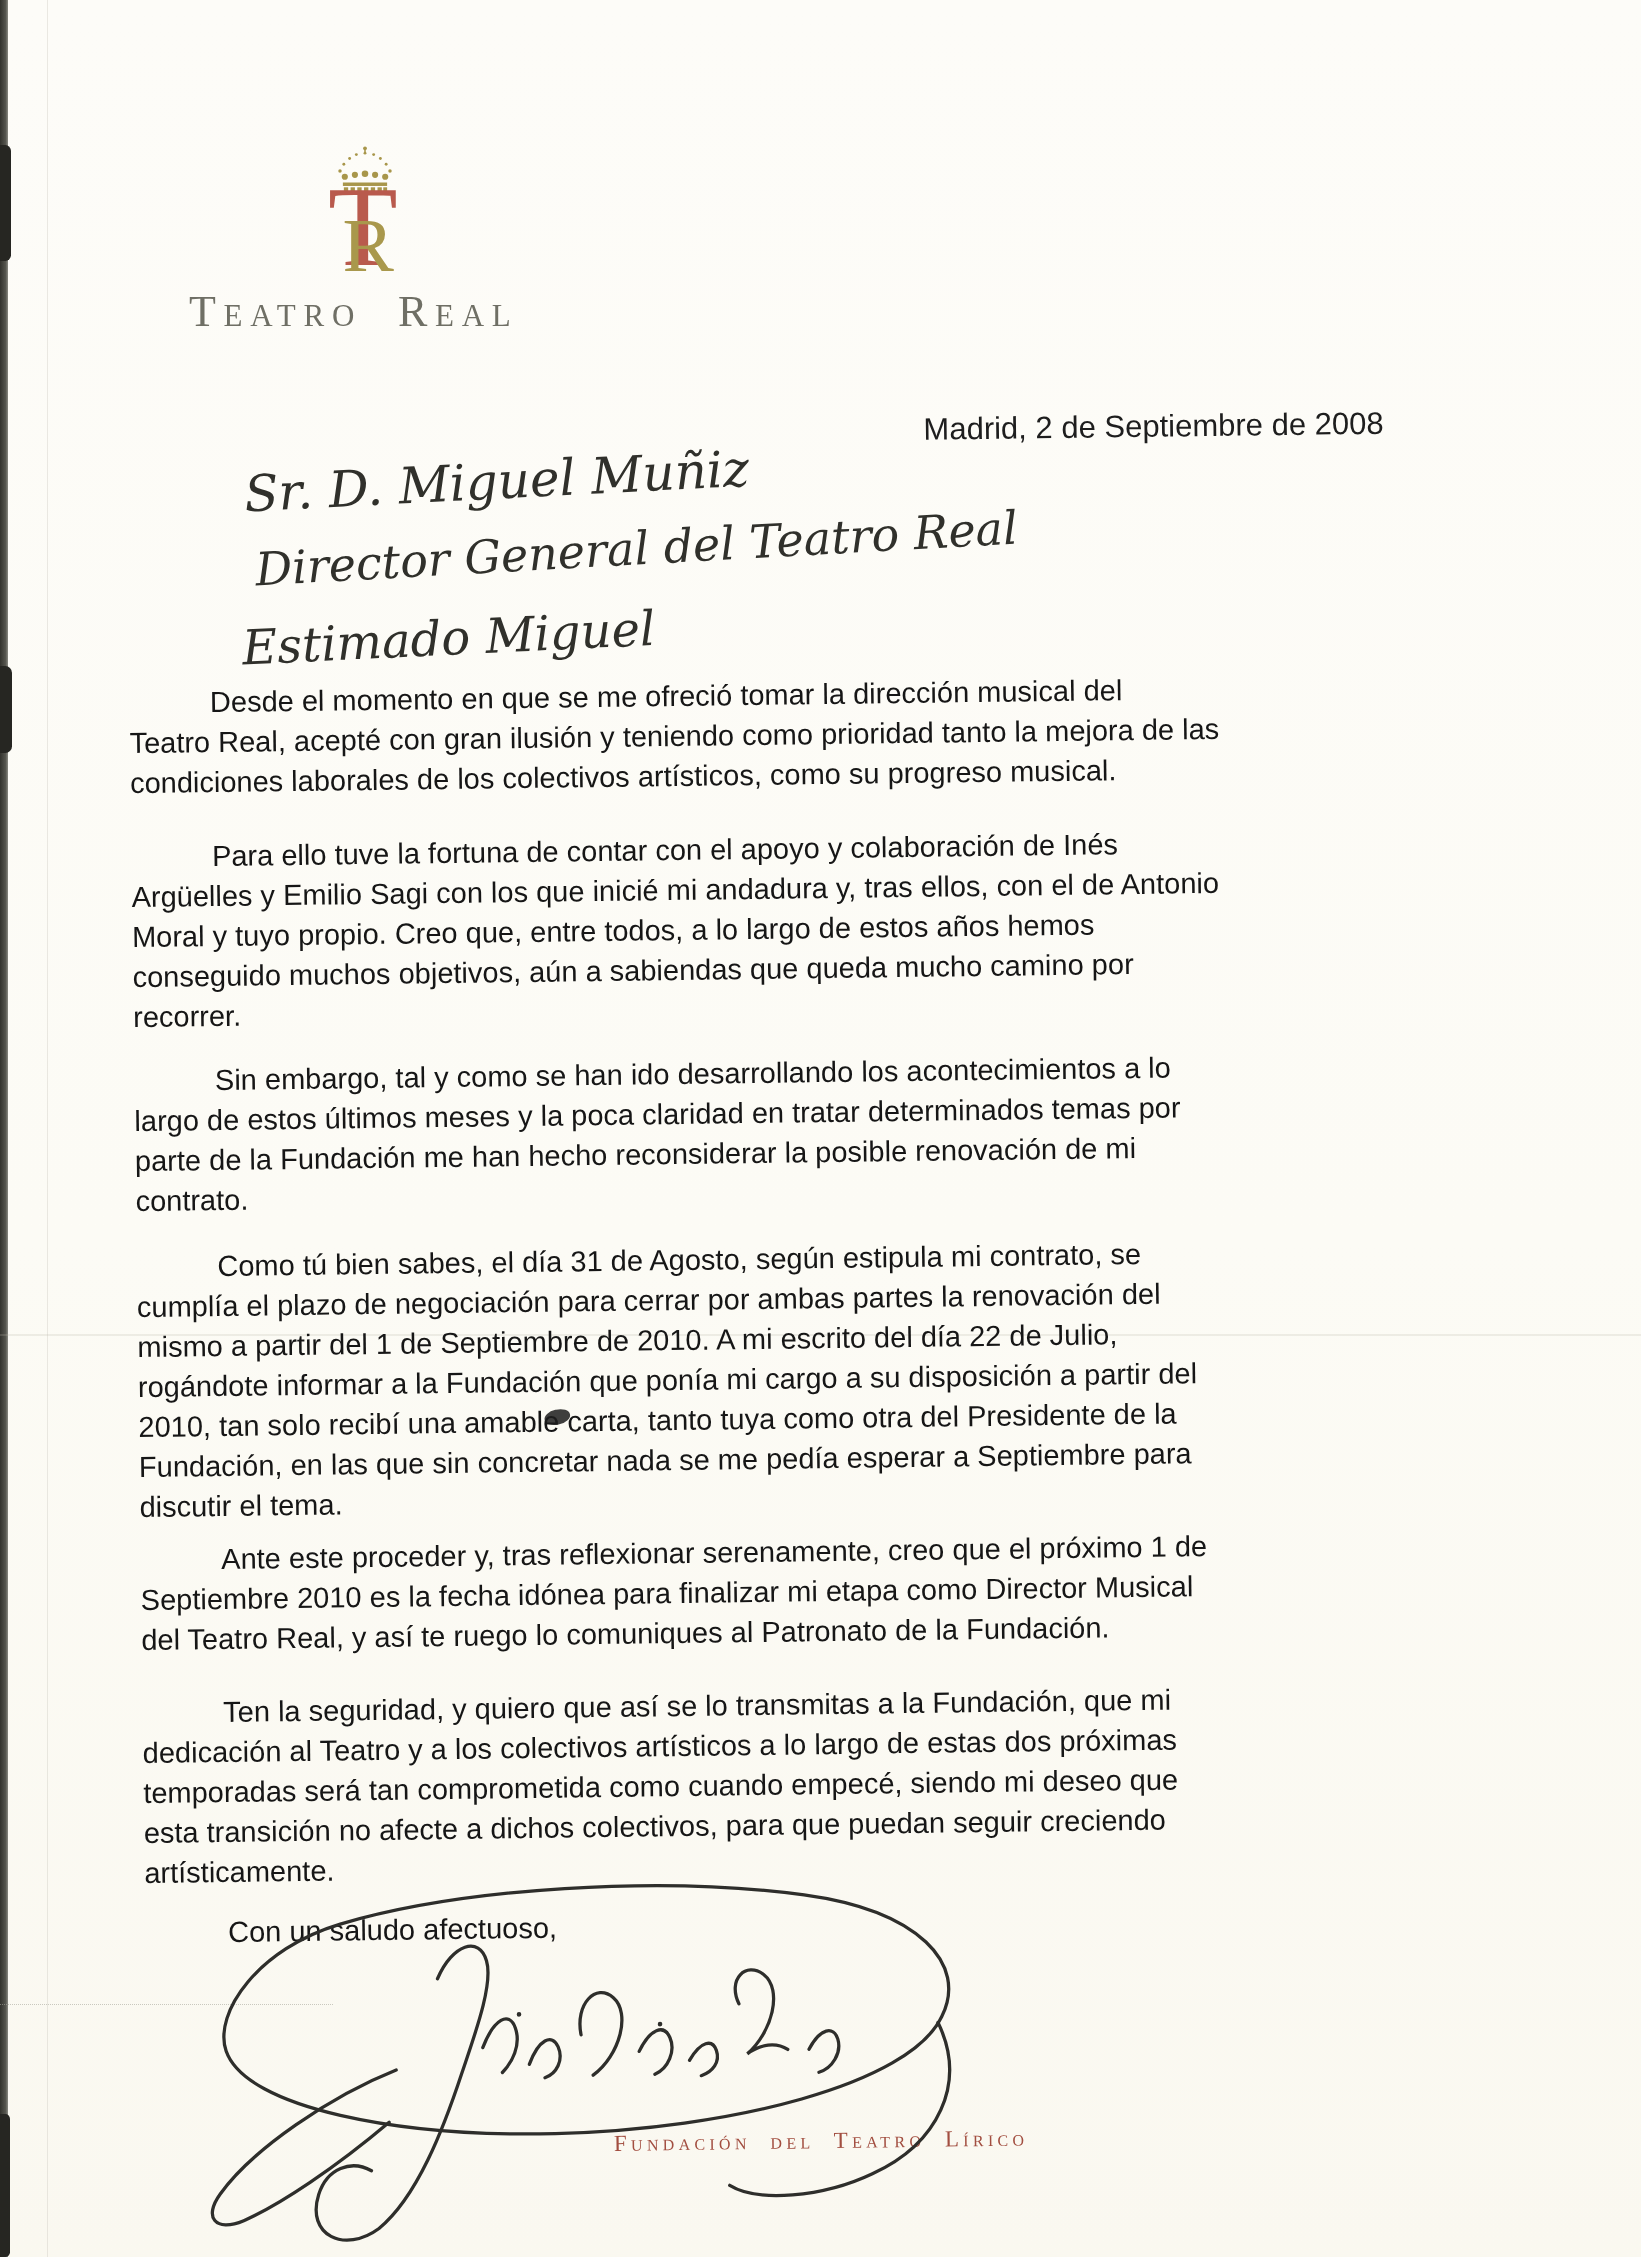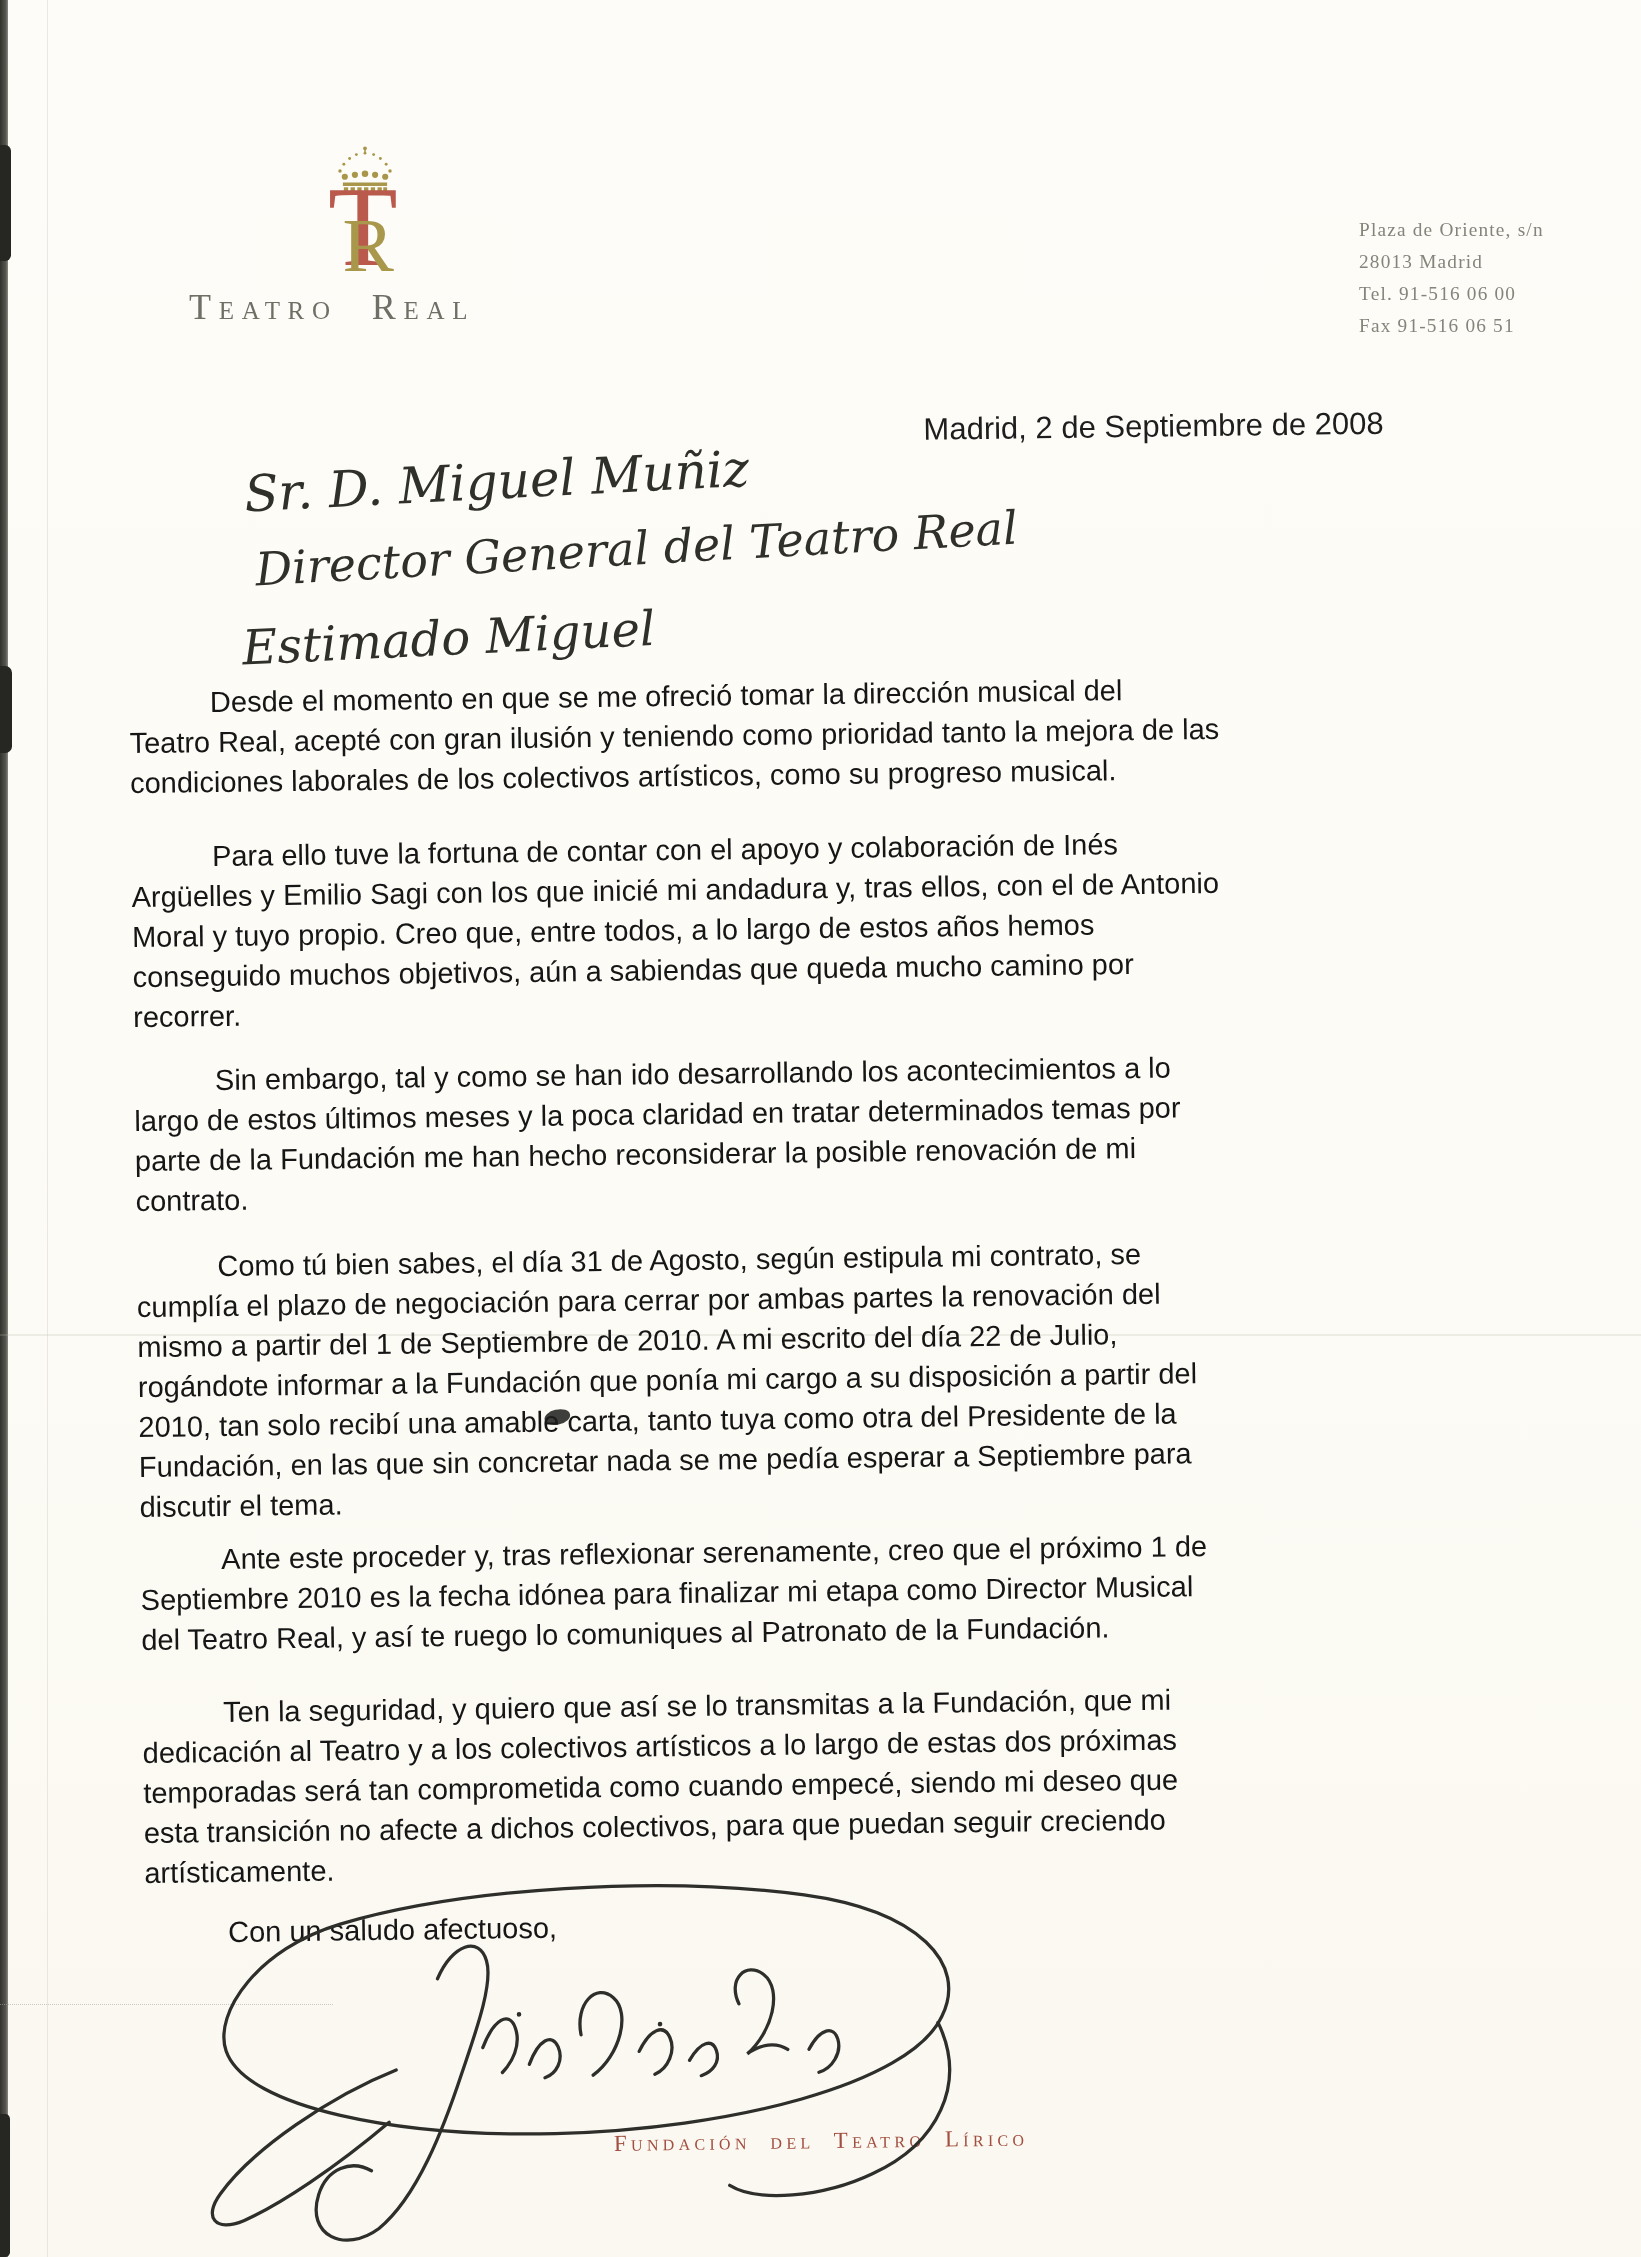--- a/index.html
+++ b/index.html
@@ -17,21 +17,21 @@
   .edge-blob.b3{top:2114px;width:9.7px;height:143px;border-radius:0 4.8px 4.8px 0;}
   .scan-vline{position:absolute;left:47px;top:0;width:1px;height:100%;background:rgba(198,196,186,.35);}
   .crease-h{position:absolute;left:0;top:1334px;width:100%;height:1.9px;background:rgba(188,183,168,.22);}
   .crease-dotted{position:absolute;left:0;top:2004px;width:333px;height:0;border-top:1.9px dotted #a9a79d;opacity:.6;}
   
   .crown{position:absolute;left:331px;top:145px;}
   .monogram{position:absolute;left:326px;top:185px;width:106px;height:106px;font-family:"Liberation Serif",serif;}
   .monogram .mt{position:absolute;left:1.9px;top:-15.4px;font-size:114px;line-height:1;color:#b95a4d;}
   .monogram .mr{position:absolute;left:16.4px;top:22px;font-size:77px;line-height:1;color:#a9984c;}
   .wordmark{position:absolute;left:189px;top:286px;font-family:"Liberation Serif",serif;
-    font-variant:small-caps;font-size:36px;letter-spacing:7.7px;word-spacing:17.4px;color:#6f6f65;}
+    font-variant:small-caps;font-size:44px;letter-spacing:7.7px;word-spacing:17.4px;color:#6f6f65;}
   .addr{position:absolute;left:1359px;top:214px;font-family:"Liberation Serif",serif;
     font-size:19.3px;line-height:32px;letter-spacing:1.2px;color:#84847b;}
   .addr div{white-space:nowrap;}
   
   .tilt{position:absolute;left:0;top:0;width:1641px;height:2257px;
     transform:rotate(-0.75deg);transform-origin:676px 1159px;}
   .dateline{position:absolute;left:933px;top:415px;font-size:31px;color:#1e1e1e;}
   .hand{position:absolute;font-family:"DejaVu Serif",serif;font-style:italic;
     color:#30302b;transform-origin:left center;}
   .hand.h1{left:253px;top:460px;font-size:50px;transform:rotate(-2.2deg);}
@@ -88,26 +88,20 @@
         <rect x="48" y="44" width="4.5" height="4"></rect>
       <rect x="54" y="44" width="4" height="4"></rect>
     </g>
   </svg>
   <div class="monogram">
     <span class="mt">T</span>
     <span class="mr">R</span>
   </div>
   <div class="wordmark">Teatro Real</div>
 
-  <div class="addr">
-    <div>Plaza de Oriente, s/n</div>
-    <div>28013 Madrid</div>
-    <div>Tel. 91-516 06 00</div>
-    <div>Fax 91-516 06 51</div>
-  </div>
 
   <div class="tilt">
 
     <div class="dateline">Madrid, 2 de Septiembre de 2008</div>
 
     <div class="hand h1">Sr. D. Miguel Muñiz</div>
     <div class="hand h2">Director General del Teatro Real</div>
     <div class="hand h3">Estimado Miguel</div>
 
     <div class="para p1">Desde el momento en que se me ofreció tomar la dirección musical del

